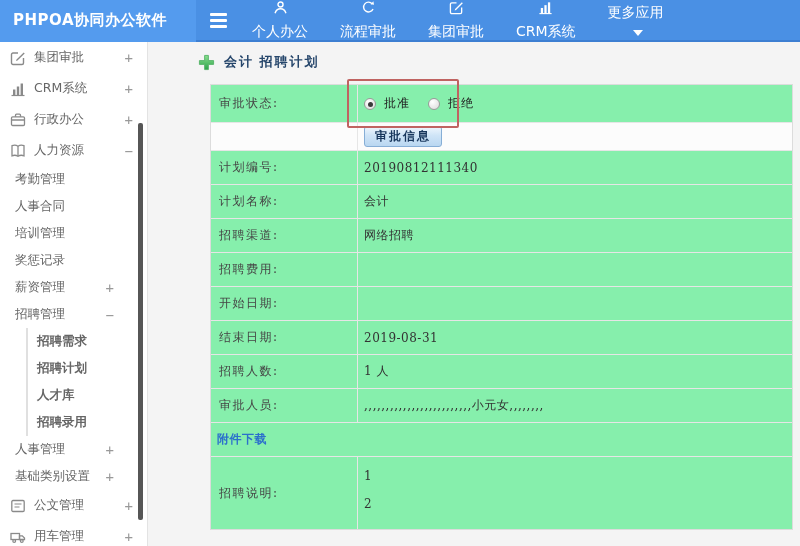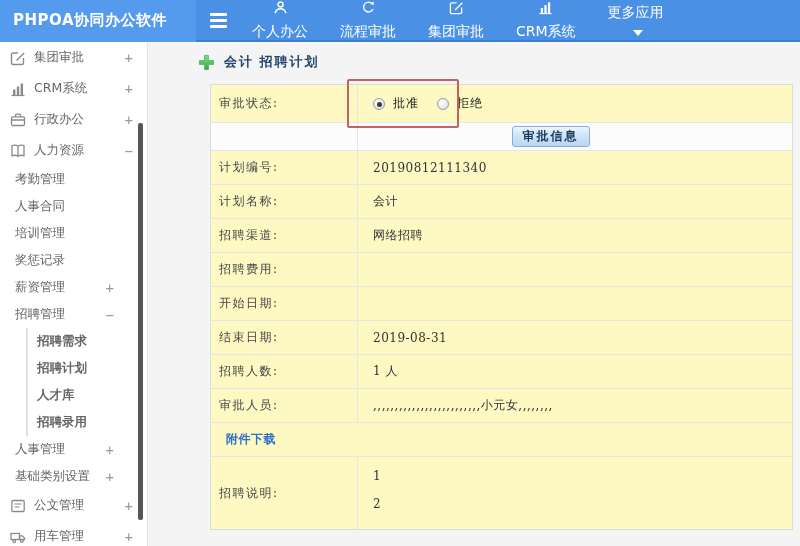--- a/index.html
+++ b/index.html
@@ -38,31 +38,31 @@
   .sb-thumb { position:absolute; right:4px; top:81px; width:5px; height:397px;
               background:#565656; border-radius:2px; cursor:pointer; }
 
   
   .main { position:absolute; left:148px; top:42px; right:0; bottom:0; background:#f4f4f4; }
   .page-header { position:absolute; left:50px; top:11px; display:flex; align-items:center; gap:9px; }
   .plus svg { width:17px; height:17px; display:block; }
   .ptitle { font-family:Liberation Sans, sans-serif; font-weight:bold;
             font-size:13px; color:#26466b; letter-spacing:2px; }
 
-  .ftable { position:absolute; left:62px; top:42px; right:7px; background:#fef9c3;
+  .ftable { position:absolute; left:62px; top:42px; right:7px; background:#86efac;
             border:1px solid #dcdcdc;
             font-family:"DejaVu Serif","Liberation Serif",serif; font-size:12px; color:#333; }
   .frow { display:flex; border-bottom:1px solid #e6e6e6; height:34px; }
   #rows .frow:last-child { border-bottom:none; }
   .flabel { flex:0 0 147px; border-right:1px solid #e6e6e6; display:flex; align-items:center;
             padding-left:8px; color:#454545; letter-spacing:1.5px; }
-  .fvalue { flex:1; display:flex; align-items:center; padding-left:6px; letter-spacing:.5px;margin-left:9px; }
+  .fvalue { flex:1; display:flex; align-items:center; padding-left:6px; letter-spacing:.5px; }
   .radio-row { height:38px; }
   .band { height:28px; background:#fcfcfc; }
-  .bandv { justify-content:center; padding-right:64px; }
+  .bandv { justify-content:flex-start; padding-right:64px; }
   .tall { height:72px; }
   .tall .fvalue { flex-direction:column; align-items:flex-start; justify-content:flex-start;
                   padding-top:11px; gap:11px; }
   .mline { line-height:17px; }
 
   .radio-group { display:inline-flex; align-items:center; gap:8px; margin-right:18px; cursor:pointer; }
   .radio { width:12px; height:12px; border-radius:50%; border:1px solid #9a9a9a; position:relative;
            background:radial-gradient(circle at 35% 30%, #ffffff, #d9d9d9); display:inline-block; }
   .radio.selected::after { content:""; position:absolute; left:3px; top:3px; width:5px; height:5px;
                            border-radius:50%; background:#3a3a3a; }

